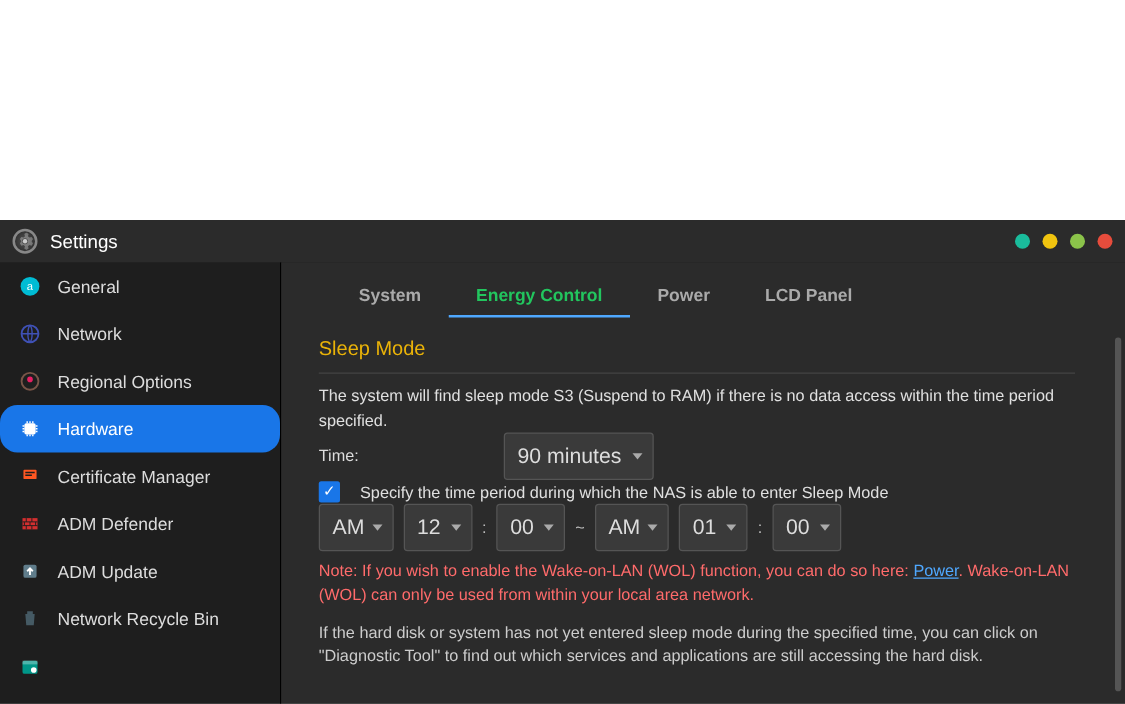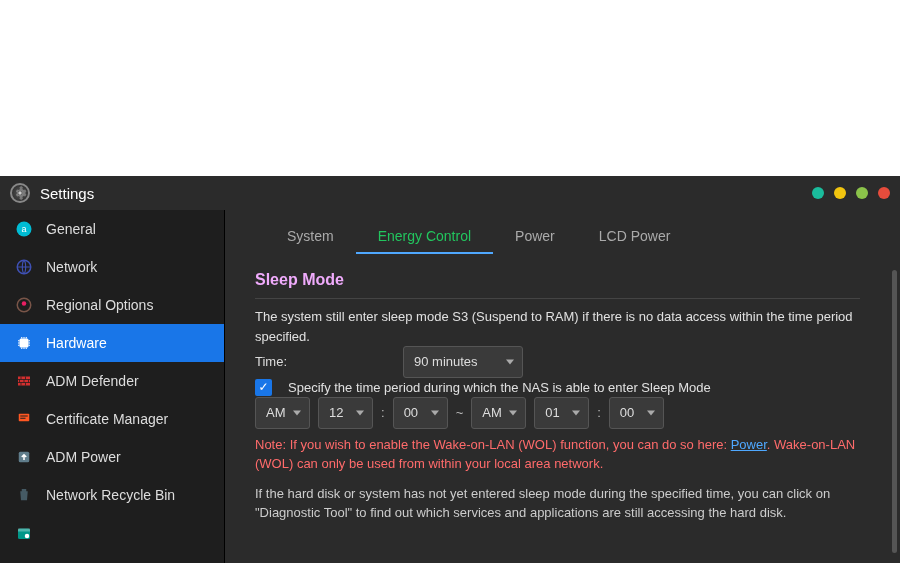--- a/index.html
+++ b/index.html
@@ -10,36 +10,36 @@
 .titlebar .gear { width: 20px; height: 20px; border-radius: 50%; background: radial-gradient(circle,#555 0,#333 70%); border: 2px solid #888; margin-right: 10px; display:flex; align-items:center; justify-content:center; }
 .titlebar .gear svg { width: 14px; height: 14px; }
 .titlebar .title { color: #fff; font-size: 15px; }
 .dots { margin-left: auto; display: flex; gap: 10px; }
 .dot { width: 12px; height: 12px; border-radius: 50%; }
 .body { display: flex; flex: 1; min-height: 0; }
 .sidebar { width: 225px; background: #1e1e1e; overflow-y: auto; border-right: 1px solid #000; }
 .sidebar::-webkit-scrollbar { width: 6px; }
 .sidebar::-webkit-scrollbar-thumb { background: #555; border-radius: 3px; }
 .nav-item { display: flex; align-items: center; padding: 9px 14px; font-size: 14px; color: #ddd; cursor: pointer; gap: 12px; }
-.nav-item.active { background: #1976e8; color: #fff; }
+.nav-item.active { background: #1976e8; color: #fff; border-radius: 14px; }
 .nav-icon { width: 20px; height: 20px; display: flex; align-items: center; justify-content: center; border-radius: 50%; font-size: 12px; }
 .content { flex: 1; background: #2b2b2b; display: flex; flex-direction: column; min-width: 0; position: relative; }
 .tabs { display: flex; padding: 10px 40px 0 40px; gap: 0; border-bottom: none; }
-.tab { padding: 8px 22px; color: #aaa; font-size: 14px; cursor: pointer; border-bottom: 2px solid transparent; }
+.tab { padding: 8px 22px; color: #aaa; font-size: 14px; cursor: pointer; border-bottom: 2px solid transparent; font-weight: bold; }
 .tab.active { color: #22c55e; border-bottom-color: #4fa8ff; }
 .panel { padding: 14px 40px 20px 30px; overflow-y: auto; flex: 1; font-size: 13px; line-height: 1.5; }
 .panel::-webkit-scrollbar { width: 6px; }
 .panel::-webkit-scrollbar-thumb { background: #555; border-radius: 3px; }
-.section-title { color: #f0abfc; font-size: 16px; font-weight: bold; margin-bottom: 6px; }
+.section-title { color: #eab308; font-size: 16px; font-weight: normal; margin-bottom: 6px; }
 .hr { border: none; border-top: 1px solid #444; margin-bottom: 8px; }
 .note { color: #ff6b6b; margin-top: 6px; }
 .note a { color: #4fa8ff; text-decoration: underline; }
 .row { display: flex; align-items: center; margin-top: 0; gap: 8px; }
 .row label.field { width: 140px; color: #ddd; }
-.select { background: #3a3a3a; border: 1px solid #555; color: #ddd; padding: 5px 22px 5px 10px; border-radius: 3px; font-size: 13px; position: relative; cursor: pointer; display: inline-flex; align-items: center; min-width: 55px; }
+.select { background: #3a3a3a; border: 1px solid #555; color: #ddd; padding: 5px 22px 5px 10px; border-radius: 3px; font-size: 17px; position: relative; cursor: pointer; display: inline-flex; align-items: center; min-width: 55px; }
 .select.wide { min-width: 120px; }
 .select::after { content: ""; position: absolute; right: 8px; top: 50%; width: 0; height: 0; border-left: 4px solid transparent; border-right: 4px solid transparent; border-top: 5px solid #aaa; transform: translateY(-50%); }
 .chk { width: 17px; height: 17px; background: #1976e8; border-radius: 2px; display: inline-flex; align-items: center; justify-content: center; color: #fff; font-size: 12px; margin-right: 8px; }
 .sep { color: #bbb; }
 .para { color: #ccc; margin-top: 10px; }
 .content-scroll { position:absolute; right:3px; top:60px; bottom:10px; width:5px; background:#555; border-radius:3px; }
 </style>
 </head>
 <body>
 
@@ -92,45 +92,45 @@
         <div class="nav-item active">
           <span class="nav-icon" style="color: rgb(25, 118, 232);">
             <svg viewBox="0 0 24 24" width="18" height="18">
               <rect x="6" y="6" width="12" height="12" rx="2" fill="#fff"></rect>
               <path d="M4 9h2M4 12h2M4 15h2M18 9h2M18 12h2M18 15h2M9 4v2M12 4v2M15 4v2M9 18v2M12 18v2M15 18v2" stroke="#fff" stroke-width="1.5"></path>
             </svg>
           </span>
           <span>Hardware</span>
         </div>
         <div class="nav-item">
+          <span class="nav-icon" style="color: rgb(255, 87, 34);">
+            <svg viewBox="0 0 24 24" width="18" height="18">
+              <rect x="5" y="5" width="14" height="10" rx="1" fill="currentColor"></rect>
+              <path d="M7 8h10M7 11h7" stroke="#1e1e1e" stroke-width="1.5"></path>
+            </svg>
+          </span>
+          <span>Certificate Manager</span>
+        </div>
+        <div class="nav-item">
           <span class="nav-icon" style="color: rgb(211, 47, 47);">
             <svg viewBox="0 0 24 24" width="18" height="18">
               <rect x="4" y="6" width="16" height="12" fill="currentColor"></rect>
               <path d="M4 10h16M4 14h16M8 6v4M14 6v4M6 10v4M12 10v4M18 10v4M8 14v4M14 14v4" stroke="#1e1e1e" stroke-width="1"></path>
             </svg>
           </span>
           <span>ADM Defender</span>
         </div>
         <div class="nav-item">
-          <span class="nav-icon" style="color: rgb(255, 87, 34);">
-            <svg viewBox="0 0 24 24" width="18" height="18">
-              <rect x="5" y="5" width="14" height="10" rx="1" fill="currentColor"></rect>
-              <path d="M7 8h10M7 11h7" stroke="#1e1e1e" stroke-width="1.5"></path>
-            </svg>
-          </span>
-          <span>Certificate Manager</span>
-        </div>
-        <div class="nav-item">
           <span class="nav-icon" style="color: rgb(96, 125, 139);">
             <svg viewBox="0 0 24 24" width="18" height="18">
               <rect x="5" y="5" width="14" height="14" rx="2" fill="currentColor"></rect>
               <path d="M12 16V9M9 12l3-3 3 3" stroke="#fff" stroke-width="2" fill="none"></path>
             </svg>
           </span>
-          <span>ADM Power</span>
+          <span>ADM Update</span>
         </div>
         <div class="nav-item">
           <span class="nav-icon" style="color: rgb(69, 90, 100);">
             <svg viewBox="0 0 24 24" width="18" height="18">
               <path d="M7 7h10l-1 12H8L7 7zM9 4h6v3H9z" fill="currentColor"></path>
             </svg>
           </span>
           <span>Network Recycle Bin</span>
         </div>
         <div class="nav-item">
@@ -141,26 +141,26 @@
               <circle cx="16" cy="16" r="3" fill="#fff"></circle>
             </svg>
           </span>
         </div>
       </div>
     <div class="content">
       <div class="tabs" id="tabs">
           <div class="tab">System</div>
           <div class="tab active">Energy Control</div>
           <div class="tab">Power</div>
-          <div class="tab">LCD Power</div>
+          <div class="tab">LCD Panel</div>
         </div>
       <div class="panel">
         <div class="section-title">Sleep Mode</div>
         <hr class="hr">
-        <div>The system still enter sleep mode S3 (Suspend to RAM) if there is no data access within the time period specified.</div>
+        <div>The system will find sleep mode S3 (Suspend to RAM) if there is no data access within the time period specified.</div>
         <div class="row">
           <label class="field">Time:</label>
           <div class="select wide">
               <span>90 minutes</span>
             </div>
         </div>
         <div class="row">
           <span class="chk">✓</span>
           <span>Specify the time period during which the NAS is able to enter Sleep Mode</span>
         </div>

